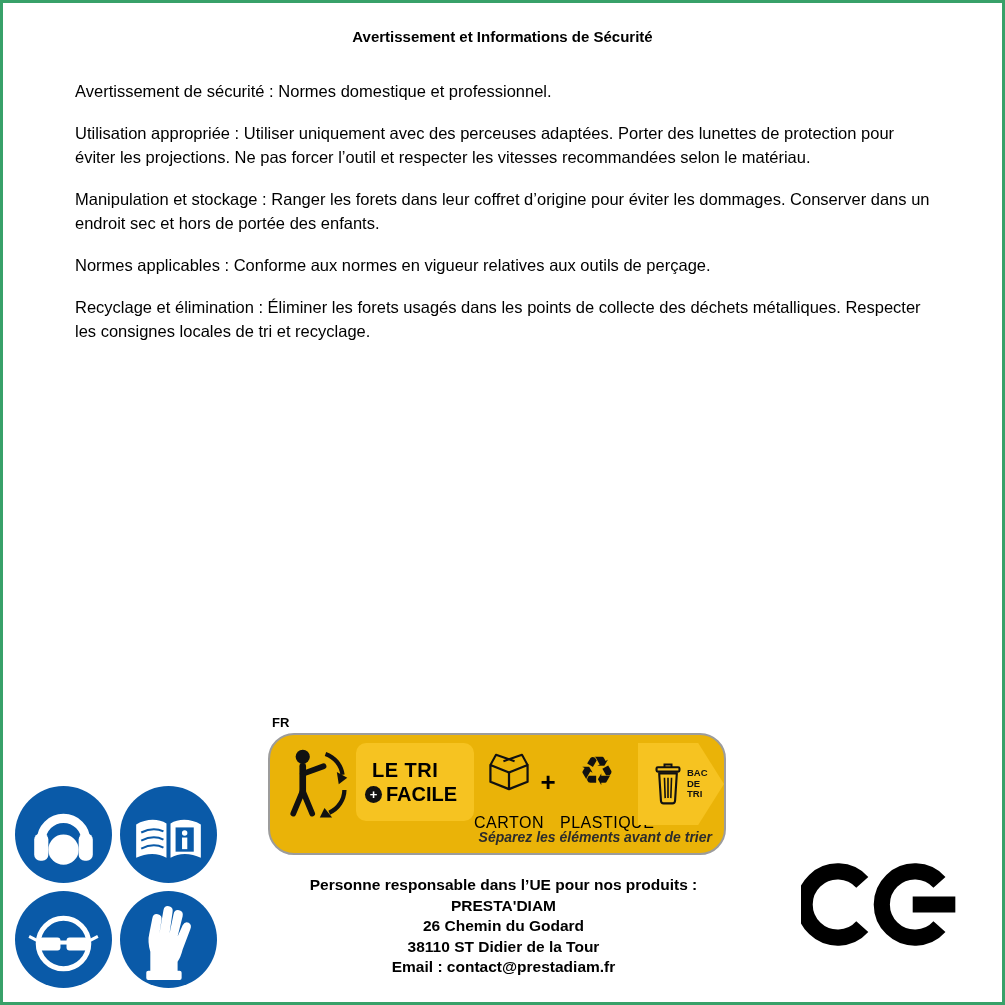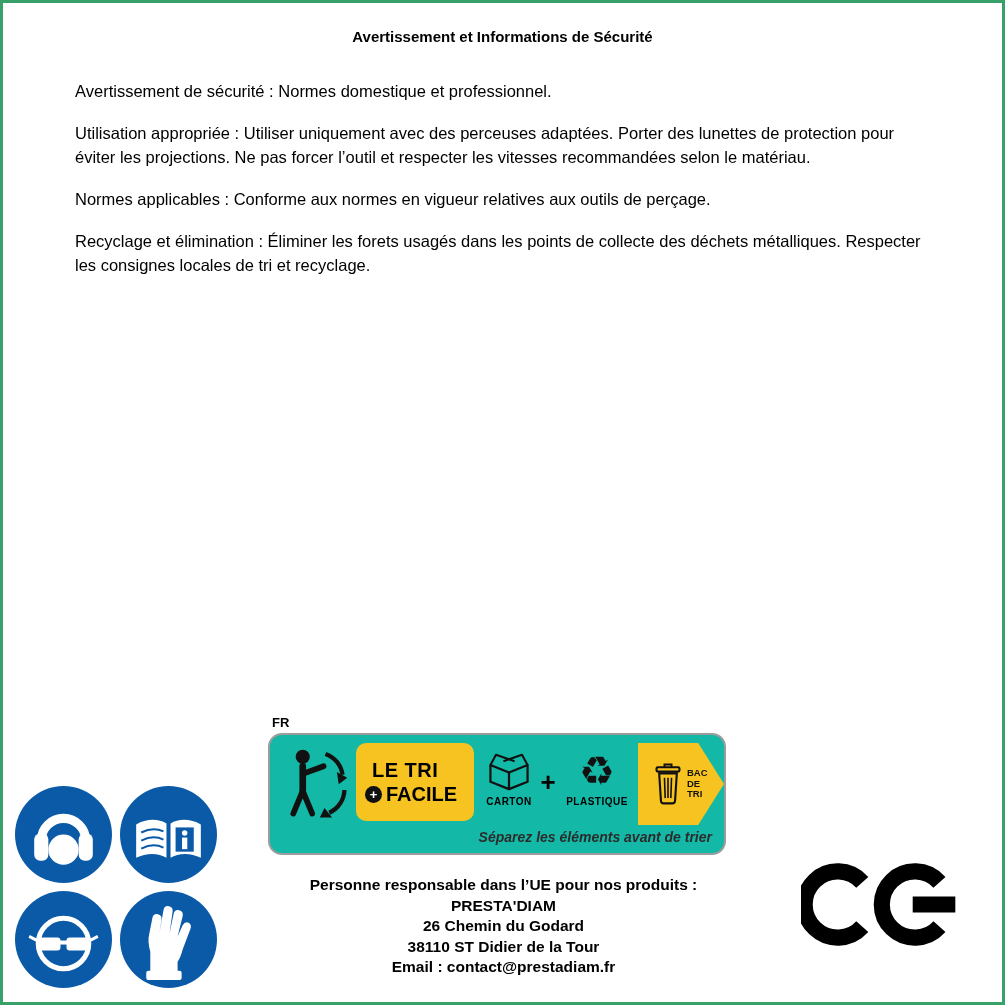--- a/index.html
+++ b/index.html
@@ -27,41 +27,41 @@
     width: 97px; height: 97px; border-radius: 50%;
     background: #0A5AA8; display: flex; align-items: center; justify-content: center;
   }
   .picto svg { width: 97px; height: 97px; display: block; }
 
   
   .sorting { position: absolute; left: 265px; top: 712px; width: 458px; }
   .fr { font-weight: 700; font-size: 13px; margin: 0 0 3px 4px; }
   .sorting-box {
     position: relative; width: 458px; height: 122px; box-sizing: border-box;
-    border: 2px solid #9c9c9c; border-radius: 14px; background: #14b8a6; overflow: hidden;
+    border: 2px solid #9c9c9c; border-radius: 26px; background: #eab308; overflow: hidden;
   }
   .triman { position: absolute; left: 10px; top: 10px; width: 72px; height: 88px; }
   .banner {
     position: absolute; left: 86px; top: 8px; width: 118px; height: 78px;
     background: #F6C321; border-radius: 10px;
     display: flex; flex-direction: column; justify-content: center;
     align-items: flex-start; gap: 4px; padding-left: 9px; box-sizing: border-box;
   }
   .banner .l1 { font-size: 20px; font-weight: 800; letter-spacing: 0.5px; line-height: 1; margin-left: 7px; }
   .banner .l2 { display: flex; align-items: center; gap: 4px; font-size: 20px; font-weight: 800; line-height: 1; }
   .plus-circle {
     width: 17px; height: 17px; border-radius: 50%; background: #111; color: #fff;
     font-size: 13px; font-weight: 700; display: flex; align-items: center; justify-content: center;
   }
   .material { position: absolute; top: 12px; width: 74px; text-align: center; }
   .material.carton { left: 202px; }
   .material.plastique { left: 290px; }
   .mat-icon { height: 46px; display: flex; align-items: flex-end; justify-content: center; }
   .recycle-glyph { font-size: 40px; line-height: 44px; color: #111; }
-  .mat-label { font-size: 10px; font-weight: 700; margin-top: 3px; letter-spacing: 0.5px; }
+  .mat-label { font-size: 16px; font-weight: 400; margin-top: 21px; letter-spacing: 0.5px; }
   .plus-sep { position: absolute; left: 268px; top: 32px; width: 20px; text-align: center; font-size: 26px; font-weight: 700; }
   .arrow {
     position: absolute; left: 368px; top: 8px; width: 86px; height: 82px;
     background: #F6C321; clip-path: polygon(0 0, 70% 0, 100% 50%, 70% 100%, 0 100%);
     display: flex; align-items: center; gap: 4px; padding-left: 15px; box-sizing: border-box;
   }
   .bin-text { font-size: 9.5px; font-weight: 800; line-height: 1.15; color: #111; }
   .note {
     position: absolute; right: 12px; bottom: 8px;
     font-style: italic; font-weight: 700; font-size: 14px; color: #2b2b2b;
@@ -79,20 +79,21 @@
 </head>
 <body>
 
 <div class="page">
 
   <h1 class="title">Avertissement et Informations de Sécurité</h1>
 
   <div class="content">
     <p>Avertissement de sécurité : Normes domestique et professionnel.</p>
     <p>Utilisation appropriée : Utiliser uniquement avec des perceuses adaptées. Porter des lunettes de protection pour éviter les projections. Ne pas forcer l’outil et respecter les vitesses recommandées selon le matériau.</p>
+    <p>Manipulation et stockage : Ranger les forets dans leur coffret d’origine pour éviter les dommages. Conserver dans un endroit sec et hors de portée des enfants.</p>
     <p>Normes applicables : Conforme aux normes en vigueur relatives aux outils de perçage.</p>
     <p>Recyclage et élimination : Éliminer les forets usagés dans les points de collecte des déchets métalliques. Respecter les consignes locales de tri et recyclage.</p>
   </div>
 
   <div class="pictos">
     <div class="picto">
       <svg viewBox="0 0 96 96">
         <path d="M26 54 A22 22 0 0 1 70 54" stroke="#fff" stroke-width="9" fill="none"></path>
         <rect x="19" y="47" width="14" height="27" rx="6" fill="#fff"></rect>
         <rect x="63" y="47" width="14" height="27" rx="6" fill="#fff"></rect>

